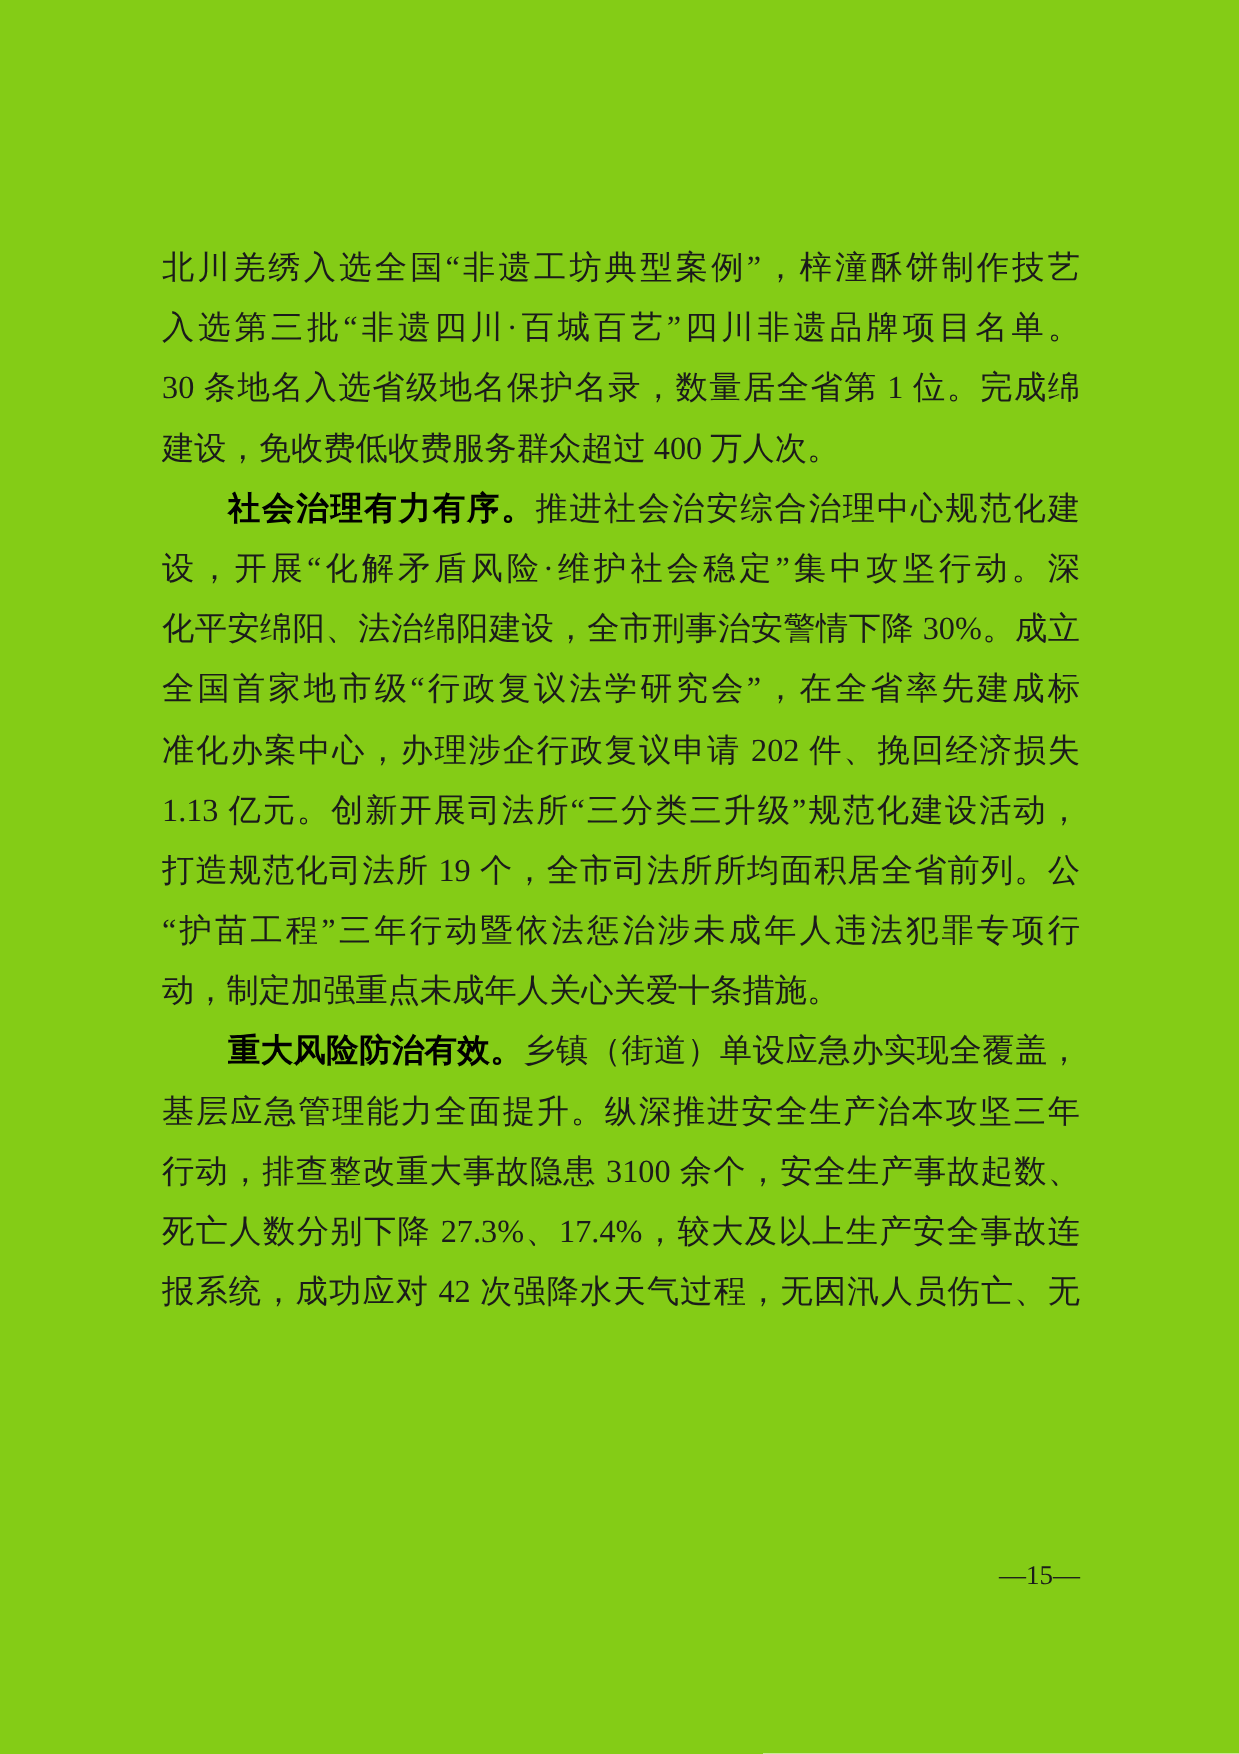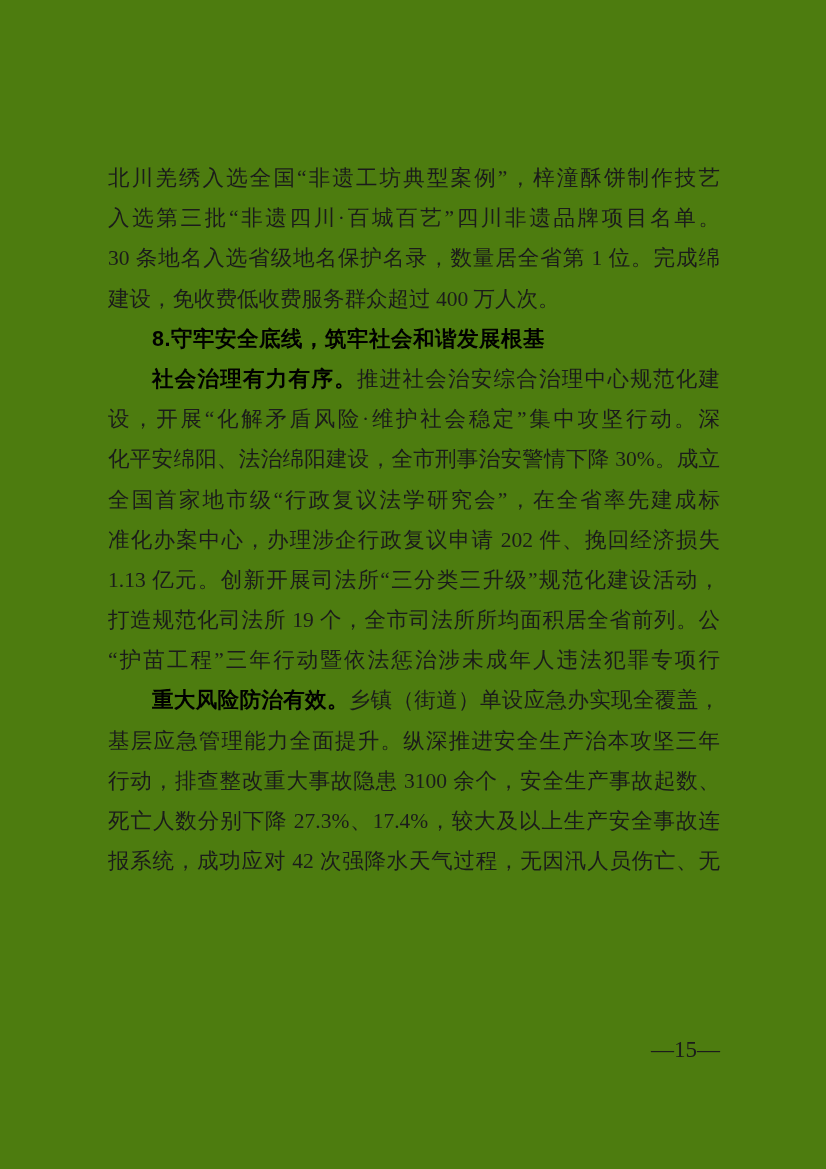--- a/index.html
+++ b/index.html
@@ -4,21 +4,21 @@
 <style>
   html, body {
     margin: 0;
     padding: 0;
     background: #ffffff;
   }
   .page {
     position: relative;
     width: 826px;
     height: 1169px;
-    background: #4d7c0f;
+    background: #84cc16;
     font-family: "Liberation Serif", "DejaVu Serif", serif;
     color: #1b1b1b;
     overflow: hidden;
   }
   .content {
     position: absolute;
     left: 108px;
     top: 158px;
     width: 612px;
   }
@@ -47,46 +47,46 @@
     color: #000000;
     font-family: "Liberation Sans", "DejaVu Sans", sans-serif;
     letter-spacing: 0.5px;
   }
   .pagenum {
     position: absolute;
     top: 1036px;
     left: 108px;
     width: 612px;
     text-align: right;
-    font-size: 23px;
+    font-size: 18px;
     line-height: 28px;
     color: #1b1b1b;
   }
 </style>
 </head>
 <body>
 
 <div class="page">
   <div class="content">
 
     <div class="line">北川羌绣入选全国“非遗工坊典型案例”，梓潼酥饼制作技艺</div>
     <div class="line">入选第三批“非遗四川·百城百艺”四川非遗品牌项目名单。</div>
     <div class="line">30 条地名入选省级地名保护名录，数量居全省第 1 位。完成绵</div>
     <div class="line left">建设，免收费低收费服务群众超过 400 万人次。</div>
 
-    <div class="line left indent heading">8.守牢安全底线，筑牢社会和谐发展根基</div>
 
     <div class="line indent"><span class="lead">社会治理有力有序。</span><span>推进社会治安综合治理中心规范化建</span></div>
     <div class="line">设，开展“化解矛盾风险·维护社会稳定”集中攻坚行动。深</div>
     <div class="line">化平安绵阳、法治绵阳建设，全市刑事治安警情下降 30%。成立</div>
     <div class="line">全国首家地市级“行政复议法学研究会”，在全省率先建成标</div>
     <div class="line">准化办案中心，办理涉企行政复议申请 202 件、挽回经济损失</div>
     <div class="line">1.13 亿元。创新开展司法所“三分类三升级”规范化建设活动，</div>
     <div class="line">打造规范化司法所 19 个，全市司法所所均面积居全省前列。公</div>
     <div class="line">“护苗工程”三年行动暨依法惩治涉未成年人违法犯罪专项行</div>
+    <div class="line left">动，制定加强重点未成年人关心关爱十条措施。</div>
 
     <div class="line indent"><span class="lead">重大风险防治有效。</span><span>乡镇（街道）单设应急办实现全覆盖，</span></div>
     <div class="line">基层应急管理能力全面提升。纵深推进安全生产治本攻坚三年</div>
     <div class="line">行动，排查整改重大事故隐患 3100 余个，安全生产事故起数、</div>
     <div class="line">死亡人数分别下降 27.3%、17.4%，较大及以上生产安全事故连</div>
     <div class="line">报系统，成功应对 42 次强降水天气过程，无因汛人员伤亡、无</div>
 
   </div>
 
   <div class="pagenum">—15—</div>

